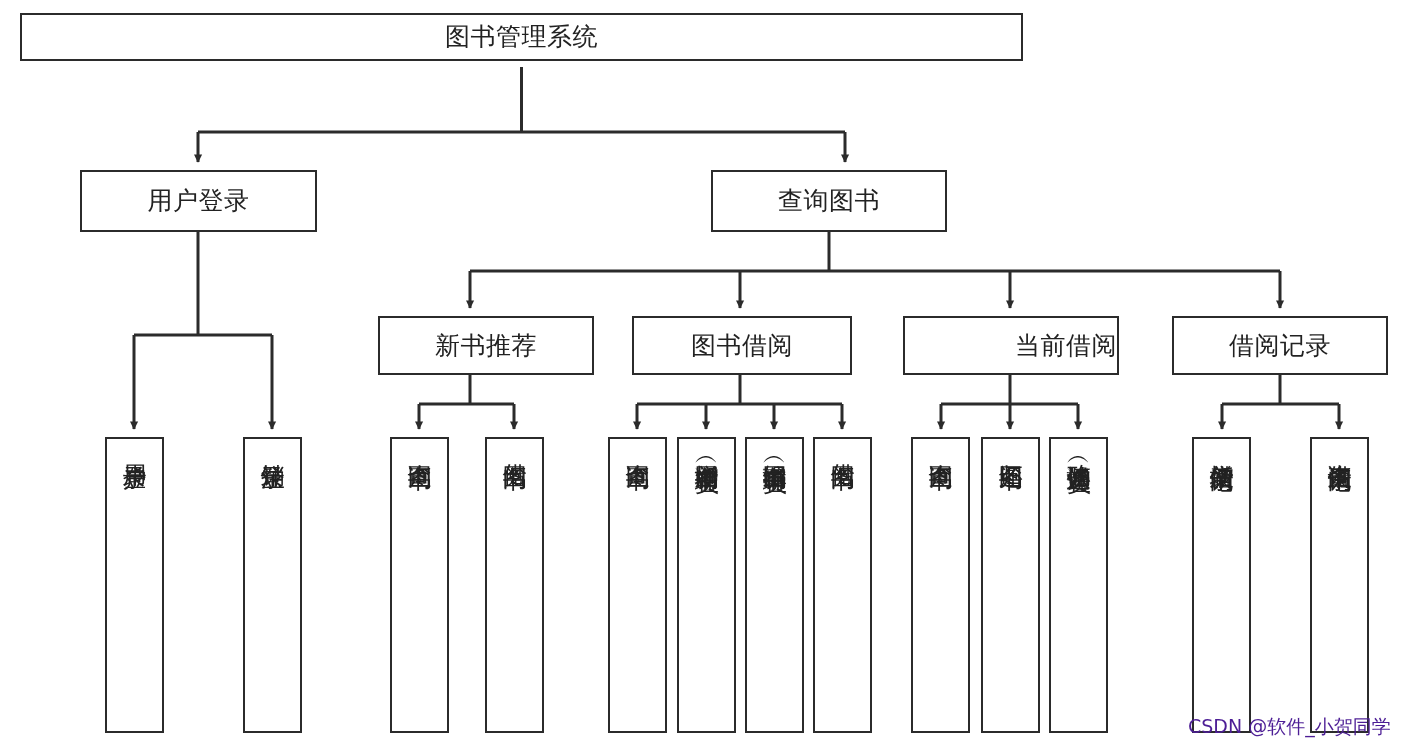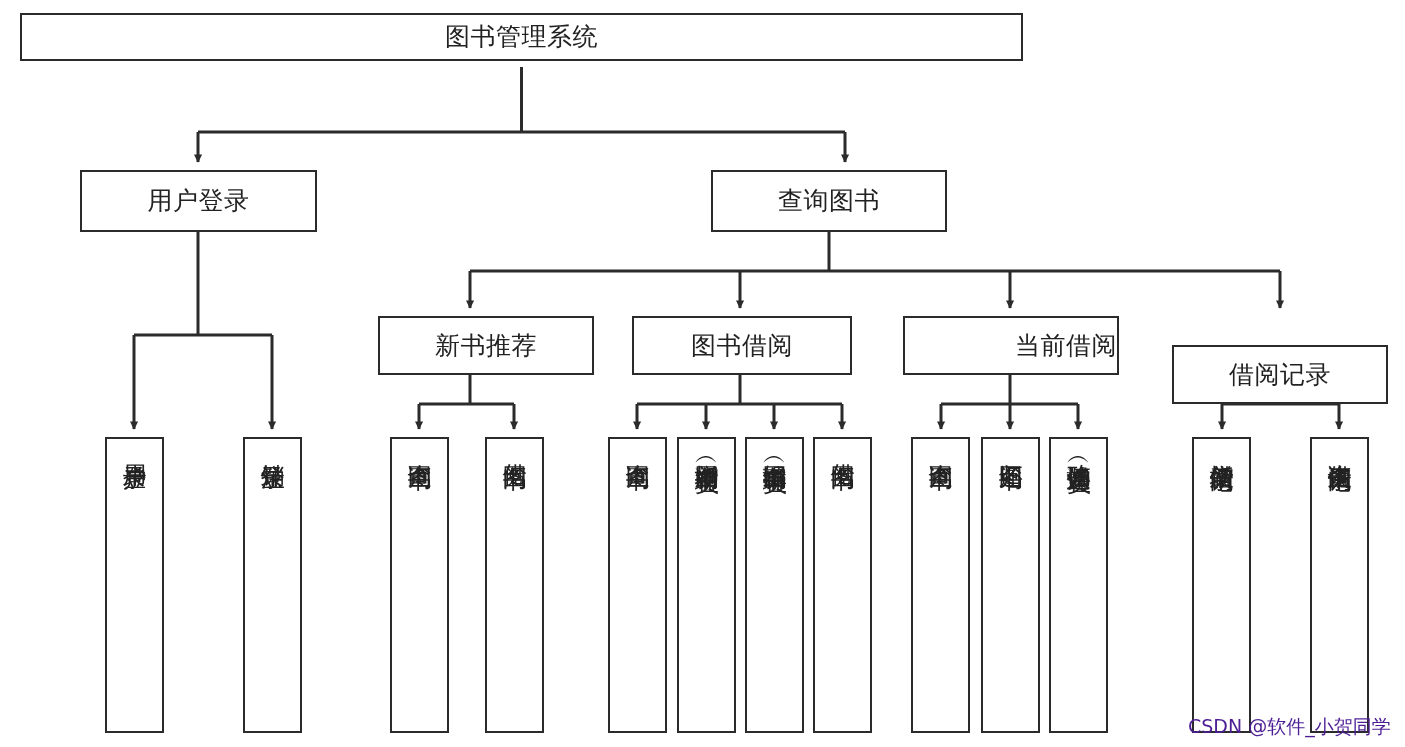--- a/index.html
+++ b/index.html
@@ -159,21 +159,21 @@
   </div>
 
   <div class="node horiz" style="left:632px; top:316px; width:220px; height:59px;">
     <span class="label">图书借阅</span>
   </div>
 
   <div class="node horiz" style="left:903px; top:316px; width:216px; height:59px;justify-content:flex-end;">
     <span class="label">当前借阅</span>
   </div>
 
-  <div class="node horiz" style="left:1172px; top:316px; width:216px; height:59px;margin-top:29px;">
+  <div class="node horiz" style="left:1172px; top:316px; width:216px; height:59px;">
     <span class="label">借阅记录</span>
   </div>
 
   <div class="node vert" style="left:105px; top:437px; width:59px; height:296px;">
     <span class="label">用户登录</span>
   </div>
 
   <div class="node vert" style="left:243px; top:437px; width:59px; height:296px;">
     <span class="label">注销登录</span>
   </div>

